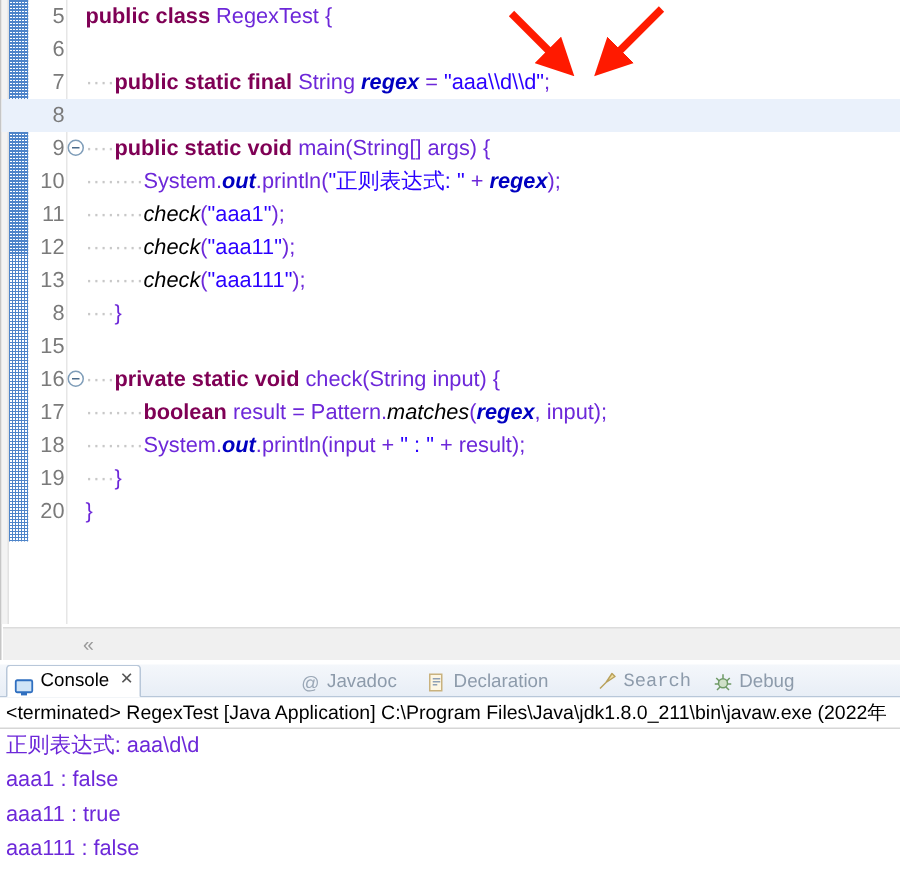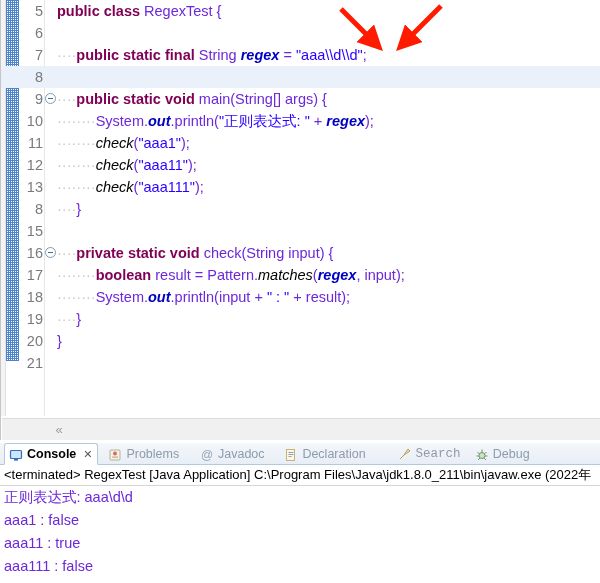--- a/index.html
+++ b/index.html
@@ -103,21 +103,21 @@
   .tab{
     position:absolute;top:0;height:22px;line-height:22px;
     font-size:12.5px;white-space:nowrap;
     display:flex;align-items:center;gap:4px;padding:0 4px;
     box-sizing:border-box;
   }
   .tab.active{
     background:#ffffff;
     border:1px solid #b8c7d9;border-bottom:1px solid #ffffff;
     border-radius:3px 3px 0 0;
-    color:#000000;font-weight:bold;
+    color:#000000;font-weight:normal;align-items:flex-end;
   }
   .tab.inactive{color:#8d9bab;}
   .tabicon{width:14px;height:14px;display:inline-block;position:relative;flex:0 0 14px;}
   .tab-close{font-size:11px;color:#555;margin-left:3px;}
 
   .console-body{
     position:absolute;left:0;top:22px;width:600px;height:118px;
     background:#ffffff;border-top:0;
     overflow:hidden;
   }
@@ -156,21 +156,20 @@
           <div class="line"><div class="ln">11</div><div class="src"><span class="dots">········</span><span class="mth">check</span><span class="pl">(</span><span class="str">"aaa1"</span><span class="pl">);</span></div></div>
           <div class="line"><div class="ln">12</div><div class="src"><span class="dots">········</span><span class="mth">check</span><span class="pl">(</span><span class="str">"aaa11"</span><span class="pl">);</span></div></div>
           <div class="line"><div class="ln">13</div><div class="src"><span class="dots">········</span><span class="mth">check</span><span class="pl">(</span><span class="str">"aaa111"</span><span class="pl">);</span></div></div>
           <div class="line"><div class="ln">8</div><div class="src"><span class="dots">····</span><span class="pl">}</span></div></div>
           <div class="line"><div class="ln">15</div><div class="src"></div></div>
           <div class="line"><div class="ln">16</div><div class="fold"></div><div class="src"><span class="dots">····</span><span class="kw">private static void </span><span class="pl">check(String input) {</span></div></div>
           <div class="line"><div class="ln">17</div><div class="src"><span class="dots">········</span><span class="kw">boolean </span><span class="pl">result = Pattern.</span><span class="mth">matches</span><span class="pl">(</span><span class="fld">regex</span><span class="pl">, input);</span></div></div>
           <div class="line"><div class="ln">18</div><div class="src"><span class="dots">········</span><span class="pl">System.</span><span class="fld">out</span><span class="pl">.println(input + </span><span class="str">" : "</span><span class="pl"> + result);</span></div></div>
           <div class="line"><div class="ln">19</div><div class="src"><span class="dots">····</span><span class="pl">}</span></div></div>
           <div class="line"><div class="ln">20</div><div class="src"><span class="pl">}</span></div></div>
-          <div class="line"><div class="ln">21</div><div class="src"></div></div>
         </div>
     </div>
 
     <div class="ed-left-strip"></div>
     <div class="ed-hscroll">
       <div class="lbtn">«</div>
     </div>
   </div>
 
   <svg class="arrows" viewBox="0 0 600 60">
@@ -192,28 +191,20 @@
   <div class="console">
     <div class="tabbar" id="tabbar">
         <div class="tab active" style="left: 4px;">
           <span class="tabicon"><svg width="14" height="14" viewBox="0 0 14 14">
               <rect x="1.5" y="2.5" width="11" height="8" rx="1" fill="#cfe4f7" stroke="#2f6fc0" stroke-width="1.2"></rect>
               <rect x="5" y="11" width="4" height="1.6" fill="#2f6fc0"></rect>
             </svg></span>
           <span>Console</span>
           <span class="tab-close">✕</span>
         </div>
-        <div class="tab inactive" style="left: 104.4px;">
-          <span class="tabicon"><svg width="14" height="14" viewBox="0 0 14 14">
-              <rect x="2" y="2" width="10" height="10" rx="1" fill="#f6f2e6" stroke="#b9b09a" stroke-width="1"></rect>
-              <circle cx="7" cy="5.5" r="2" fill="#e06a5a"></circle>
-              <rect x="4" y="8.5" width="6" height="1.2" fill="#b9b09a"></rect>
-            </svg></span>
-          <span>Problems</span>
-        </div>
         <div class="tab inactive" style="left: 196px;">
           <span class="tabicon"><svg width="14" height="14" viewBox="0 0 14 14">
               <text x="7" y="11" text-anchor="middle" font-size="12" fill="#9aa7b6" font-family="&quot;Liberation Sans&quot;,sans-serif">@</text>
             </svg></span>
           <span>Javadoc</span>
         </div>
         <div class="tab inactive" style="left: 280.4px; justify-content: center;">
           <span class="tabicon"><svg width="14" height="14" viewBox="0 0 14 14">
               <rect x="2.5" y="1.5" width="8" height="11" fill="#fdf6e3" stroke="#c9b27e" stroke-width="1"></rect>
               <path d="M4.5 4.5h5M4.5 6.5h5M4.5 8.5h3" stroke="#8fa0b5" stroke-width="1"></path>

